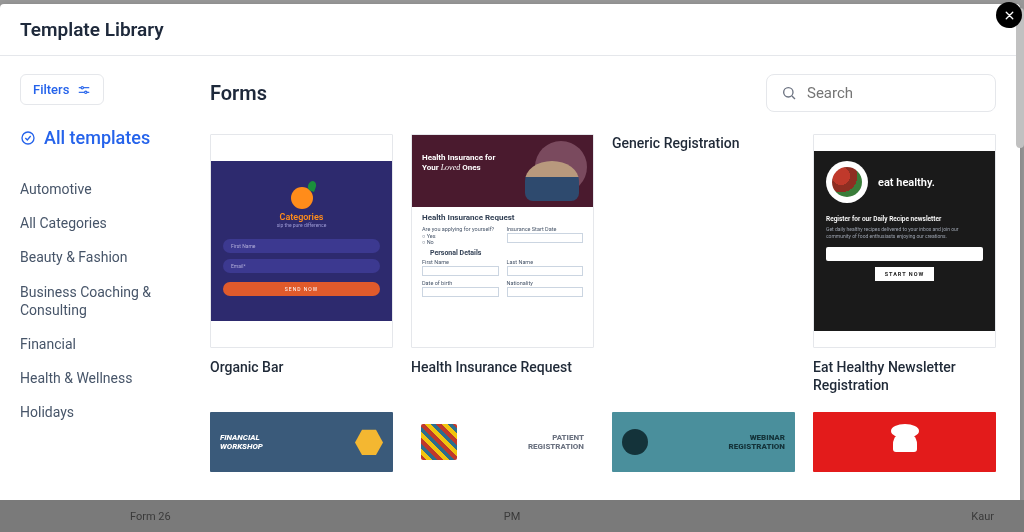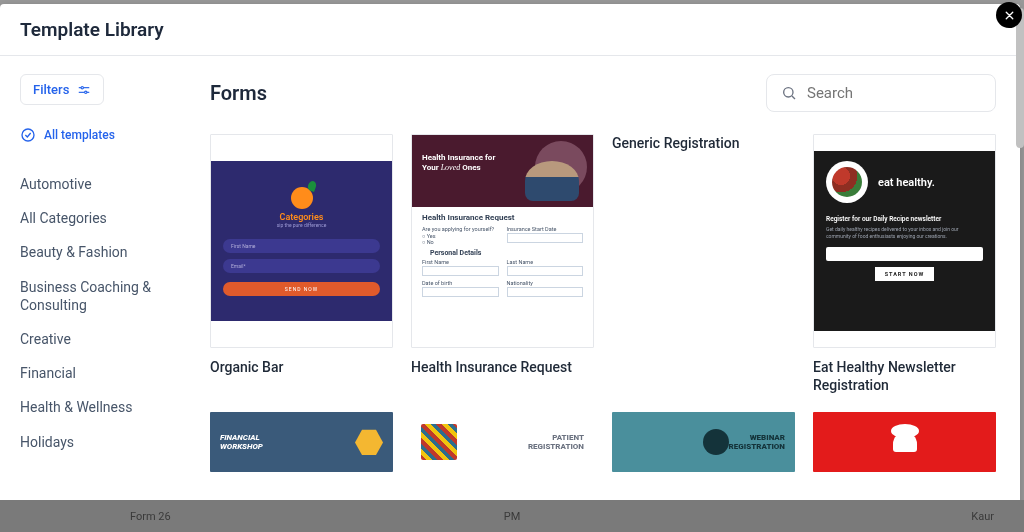--- a/index.html
+++ b/index.html
@@ -13,21 +13,21 @@
   body{margin:0;background:#9a9a9a;width:1024px;height:532px;overflow:hidden;position:relative;}
   .modal{position:absolute;top:4px;left:0;right:4px;bottom:16px;background:#fff;border-radius:4px;display:flex;flex-direction:column;box-shadow:0 2px 10px rgba(0,0,0,.2);}
   .overflow-scrollbar{position:absolute;top:8px;right:0;width:8px;height:140px;background:#c1c1c1;border-radius:4px;}
   .close-btn{position:absolute;top:-2px;right:-2px;width:26px;height:26px;background:#000;border-radius:50%;display:flex;align-items:center;justify-content:center;z-index:10;cursor:pointer;}
   .close-btn svg{fill:#fff;}
   .header{padding:14px 20px;border-bottom:1px solid var(--border);}
   .header h1{margin:0;font-size:19px;color:#1e293b;font-weight:600;}
   .body{flex:1;display:flex;overflow:hidden;}
   .sidebar{width:210px;flex:0 0 210px;padding:18px 20px;overflow-y:auto;}
   .filters-btn{display:inline-flex;align-items:center;gap:8px;border:1px solid var(--border);border-radius:6px;padding:7px 12px;color:var(--blue);font-size:13px;font-weight:500;background:#fff;cursor:pointer;}
-  .all-templates{display:flex;align-items:center;gap:8px;margin-top:22px;color:var(--blue);font-size:12px;font-weight:500;cursor:pointer;}
+  .all-templates{display:flex;align-items:center;gap:8px;margin-top:22px;color:var(--blue);font-size:18px;font-weight:500;cursor:pointer;}
   .all-templates svg{flex:0 0 16px;}
   .browse{margin-top:32px;}
   .browse-head{display:flex;align-items:center;justify-content:space-between;color:#64748b;font-size:14px;font-weight:500;cursor:pointer;}
   .cat-list{margin-top:20px;display:flex;flex-direction:column;gap:16px;}
   .cat-item{color:#475569;font-size:14px;cursor:pointer;line-height:1.3;}
   .main{flex:1;padding:18px 24px 0 0;overflow-y:auto;display:flex;flex-direction:column;}
   .main-head{display:flex;align-items:center;justify-content:space-between;margin-bottom:22px;}
   .main-head h2{margin:0;font-size:20px;color:#1e293b;font-weight:600;}
   .search{display:flex;align-items:center;gap:8px;border:1px solid var(--border);border-radius:8px;padding:8px 14px;width:230px;}
   .search input{border:none;outline:none;font-size:15px;color:#374151;width:100%;background:transparent;}
@@ -77,21 +77,21 @@
   .eat .desc{font-size:5px;color:#9ca3af;line-height:1.3;margin-bottom:8px;}
   .eat .efield{background:#fff;width:100%;height:14px;border-radius:2px;margin-bottom:6px;}
   .eat .ebtn{background:#fff;color:#1a1a1a;font-size:5.5px;font-weight:700;padding:4px 10px;align-self:center;letter-spacing:1px;}
   .row2cards .thumb{height:60px;border:none;}  
   .fin{background:#3a5a7a;height:100%;display:flex;align-items:center;justify-content:space-between;padding:8px 10px;}
   .fin .ftxt{color:#fff;font-size:8px;font-weight:800;line-height:1.2;font-style:italic;}
   .fin .hex{width:28px;height:28px;background:#f4b731;clip-path:polygon(25% 5%,75% 5%,100% 50%,75% 95%,25% 95%,0 50%);position:relative;}
   .patient{background:#fff;height:100%;display:flex;align-items:center;padding:6px 10px;gap:8px;}
   .patient .plaid{width:36px;height:36px;background:repeating-linear-gradient(45deg,#c0392b 0 4px,#f1c40f 4px 8px,#2c6e8e 8px 12px);border-radius:2px;}
   .patient .ptxt{color:#6b7280;font-size:8px;font-weight:800;line-height:1.2;text-align:right;flex:1;}
-  .webinar{background:#4a8f9c;height:100%;display:flex;align-items:center;justify-content:flex-end;padding:6px 10px;}
+  .webinar{background:#4a8f9c;height:100%;display:flex;align-items:center;justify-content:space-between;padding:6px 10px;}
   .webinar .wtxt{color:#14333a;font-size:8px;font-weight:900;line-height:1.2;text-align:right;}
   .webinar .badge{width:26px;height:26px;background:#14333a;border-radius:50%;}
   .chef{background:#e31b1b;height:100%;display:flex;align-items:center;justify-content:center;}
   .chef .hat{width:24px;height:20px;background:#fff;border-radius:12px 12px 3px 3px;position:relative;}
   .chef .hat::before{content:"";position:absolute;top:-8px;left:-2px;width:28px;height:14px;background:#fff;border-radius:50%;}
 </style>
 </head>
 <body>
 
 <div class="modal">
@@ -124,21 +124,20 @@
           </svg>
         <span>All templates</span>
       </div>
 
       <div class="browse">
         <div class="cat-list">
           <div class="cat-item">Automotive</div>
           <div class="cat-item">All Categories</div>
           <div class="cat-item">Beauty &amp; Fashion</div>
           <div class="cat-item">Business Coaching &amp; Consulting</div>
-          <div class="cat-item">Creative</div>
           <div class="cat-item">Financial</div>
           <div class="cat-item">Health &amp; Wellness</div>
           <div class="cat-item">Holidays</div>
         </div>
       </div>
     </aside>
 
     <div class="main">
       <div class="main-head">
         <h2>Forms</h2>

